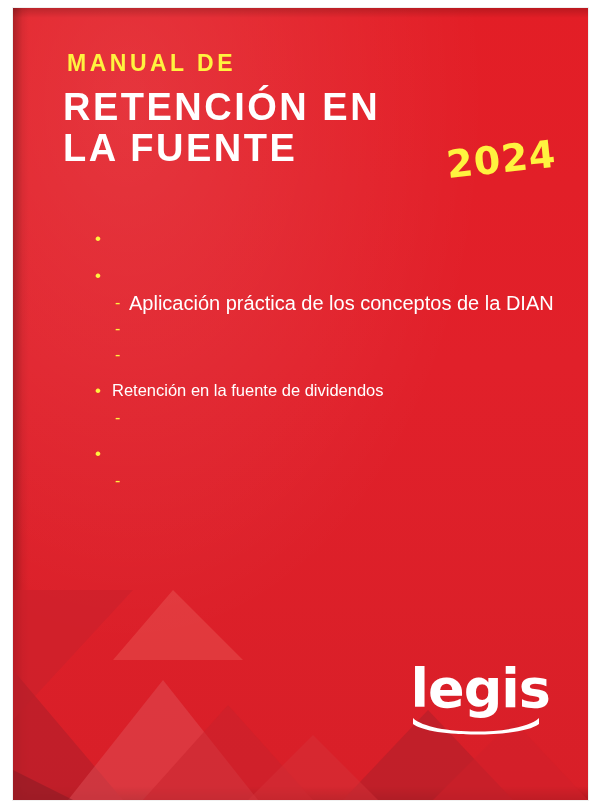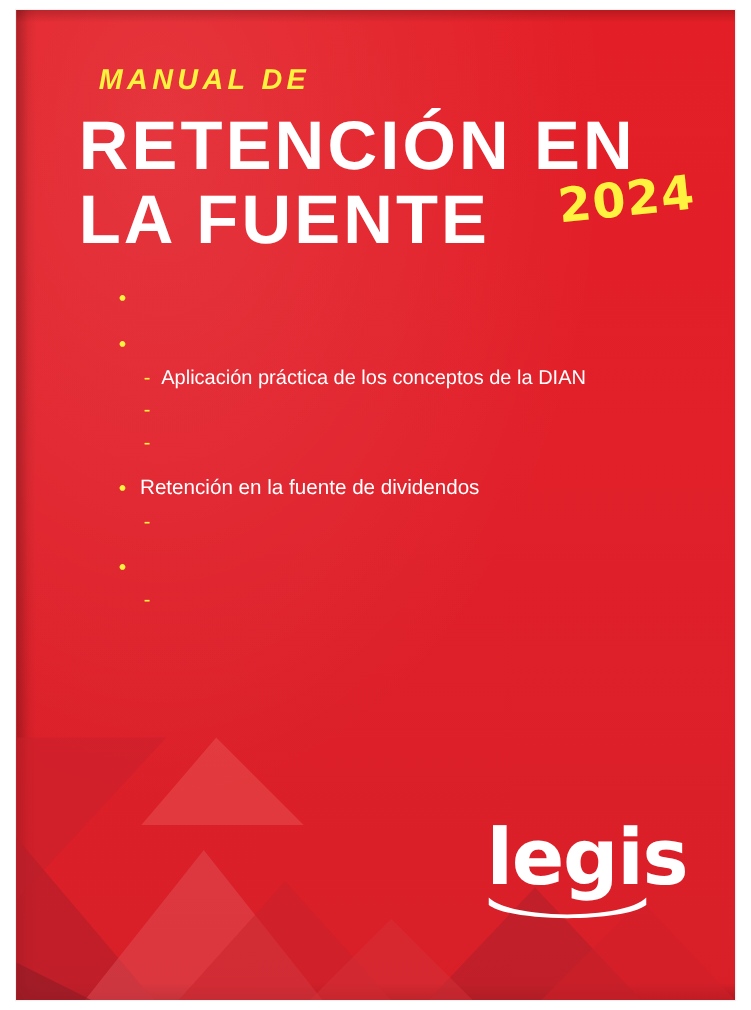--- a/index.html
+++ b/index.html
@@ -78,27 +78,26 @@
     position: absolute;
     left: 50px;
     top: 44px;
     width: 500px;
   }
   .manual-de {
     color: #fff33f;
     font-size: 23px;
     letter-spacing: 3.5px;
     font-weight: bold;
-    margin: 0 0 12px 16px;
+    margin: 0 0 12px 4px;
     line-height: 1;
-    font-style: italic;
   }
   .main-title {
     color: #ffffff;
-    font-size: 55px;
+    font-size: 38px;
     font-weight: bold;
     letter-spacing: 2.5px;
     line-height: 1.08;
     margin: 0;
     white-space: pre-line;
   }
   .year {
     position: absolute;
     left: 436px;
     top: 135px;
@@ -143,36 +142,36 @@
   }
   .s-dash {
     color: #fff33f;
     font-size: 16px;
     line-height: 24px;
     width: 14px;
     flex: 0 0 14px;
   }
   .s-text {
     color: #ffffff;
-    font-size: 16px;
+    font-size: 20px;
     line-height: 24px;
     text-align: center;
   }
   .group-gap { height: 9px; }
 
   
   .logo {
     position: absolute;
     right: 38px;
     bottom: 62px;
     text-align: right;
   }
   .logo-word {
     color: #ffffff;
-    font-size: 62px;
+    font-size: 54px;
     font-weight: bold;
     letter-spacing: -1px;
     line-height: 0.9;
     font-family: "DejaVu Sans", sans-serif;
   }
   .logo-swoosh {
     display: block;
     margin-top: 2px;
   }
 </style>

